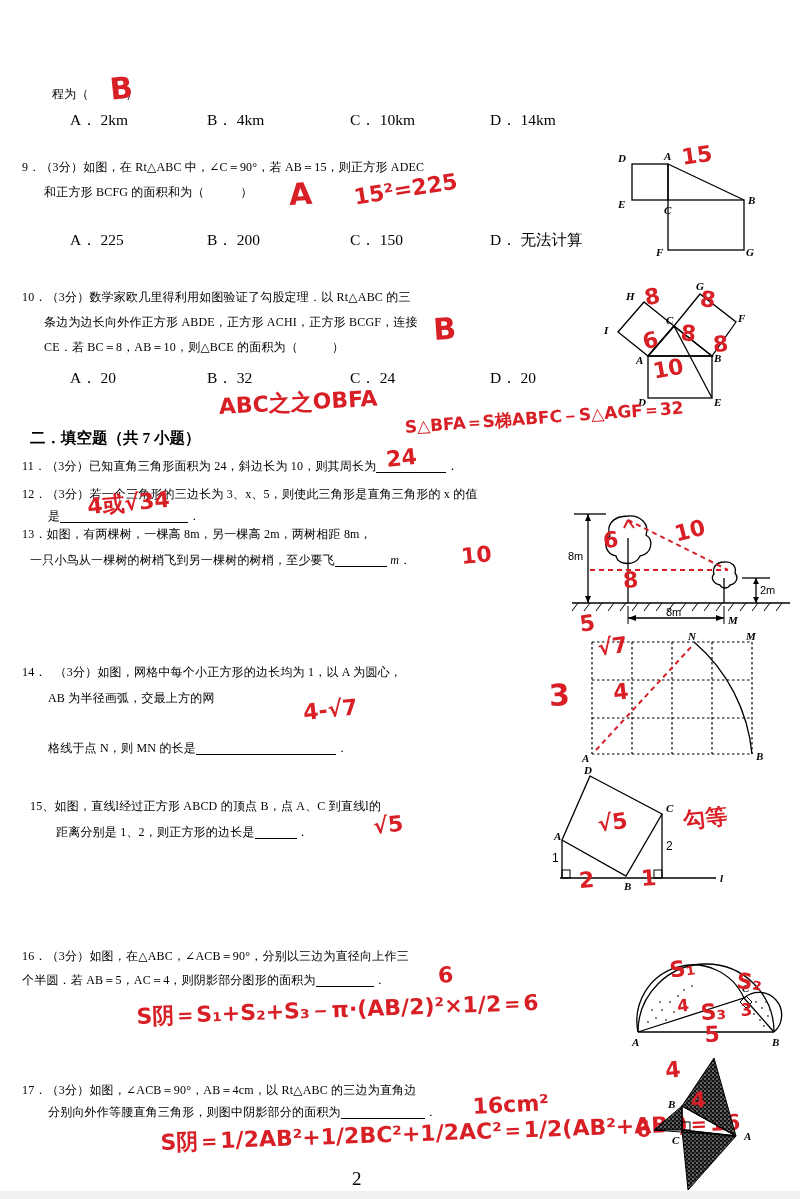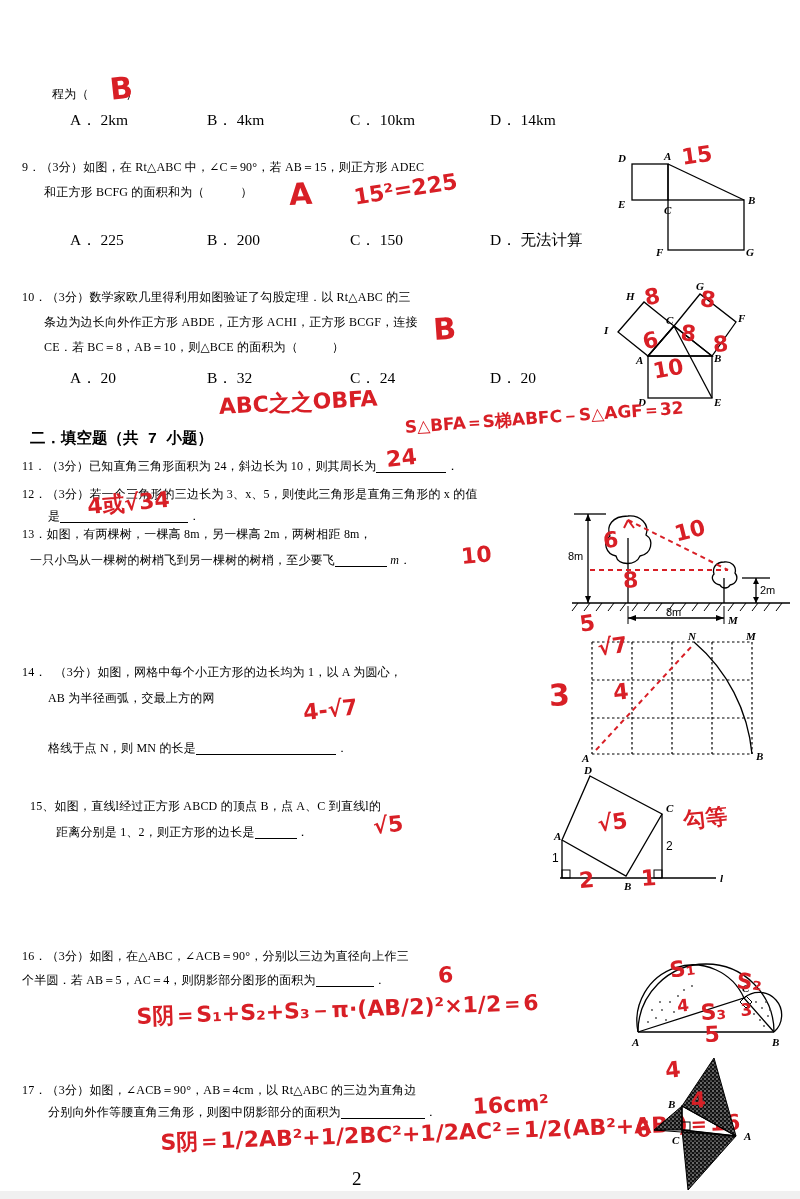--- a/index.html
+++ b/index.html
@@ -138,21 +138,21 @@
   <div class="hw mid" style="left:642px;top:286px;transform:rotate(-12deg);">8</div>
   <div class="hw mid" style="left:702px;top:286px;transform:rotate(8deg);">8</div>
   <div class="hw mid" style="left:640px;top:330px;transform:rotate(-14deg);">6</div>
   <div class="hw mid" style="left:682px;top:320px;transform:rotate(6deg);">8</div>
   <div class="hw mid" style="left:712px;top:332px;transform:rotate(-4deg);">8</div>
   <div class="hw mid" style="left:651px;top:359px;transform:rotate(-10deg);">10</div>
 
   <div class="hw mid" style="left:218px;top:392px;transform:rotate(-3deg);">ABC之之OBFA</div>
   <div class="hw sm" style="left:404px;top:416px;transform:rotate(-4deg);">S△BFA＝S梯ABFC－S△AGF＝32</div>
 
-  <div class="sec" style="left:30px;top:428px;font-family:Liberation Mono, monospace;">二．填空题（共 7 小题）</div>
+  <div class="sec" style="left:30px;top:428px;">二．填空题（共 7 小题）</div>
 
   <div class="q" style="left:22px;top:454px;">
     <span>11</span><span>．</span><span>（3分）</span><span>已知直角三角形面积为 24，斜边长为 10，则其周长为</span><span class="blank" style="width:70px;"></span><span>．</span>
   </div>
   <div class="hw mid" style="left:385px;top:447px;transform:rotate(-6deg);">24</div>
 
   <div class="q" style="left:22px;top:482px;">
     <span>12</span><span>．</span><span>（3分）</span><span>若一个三角形的三边长为 3、x、5，则使此三角形是直角三角形的 x 的值</span>
   </div>
   <div class="q" style="left:48px;top:504px;">

